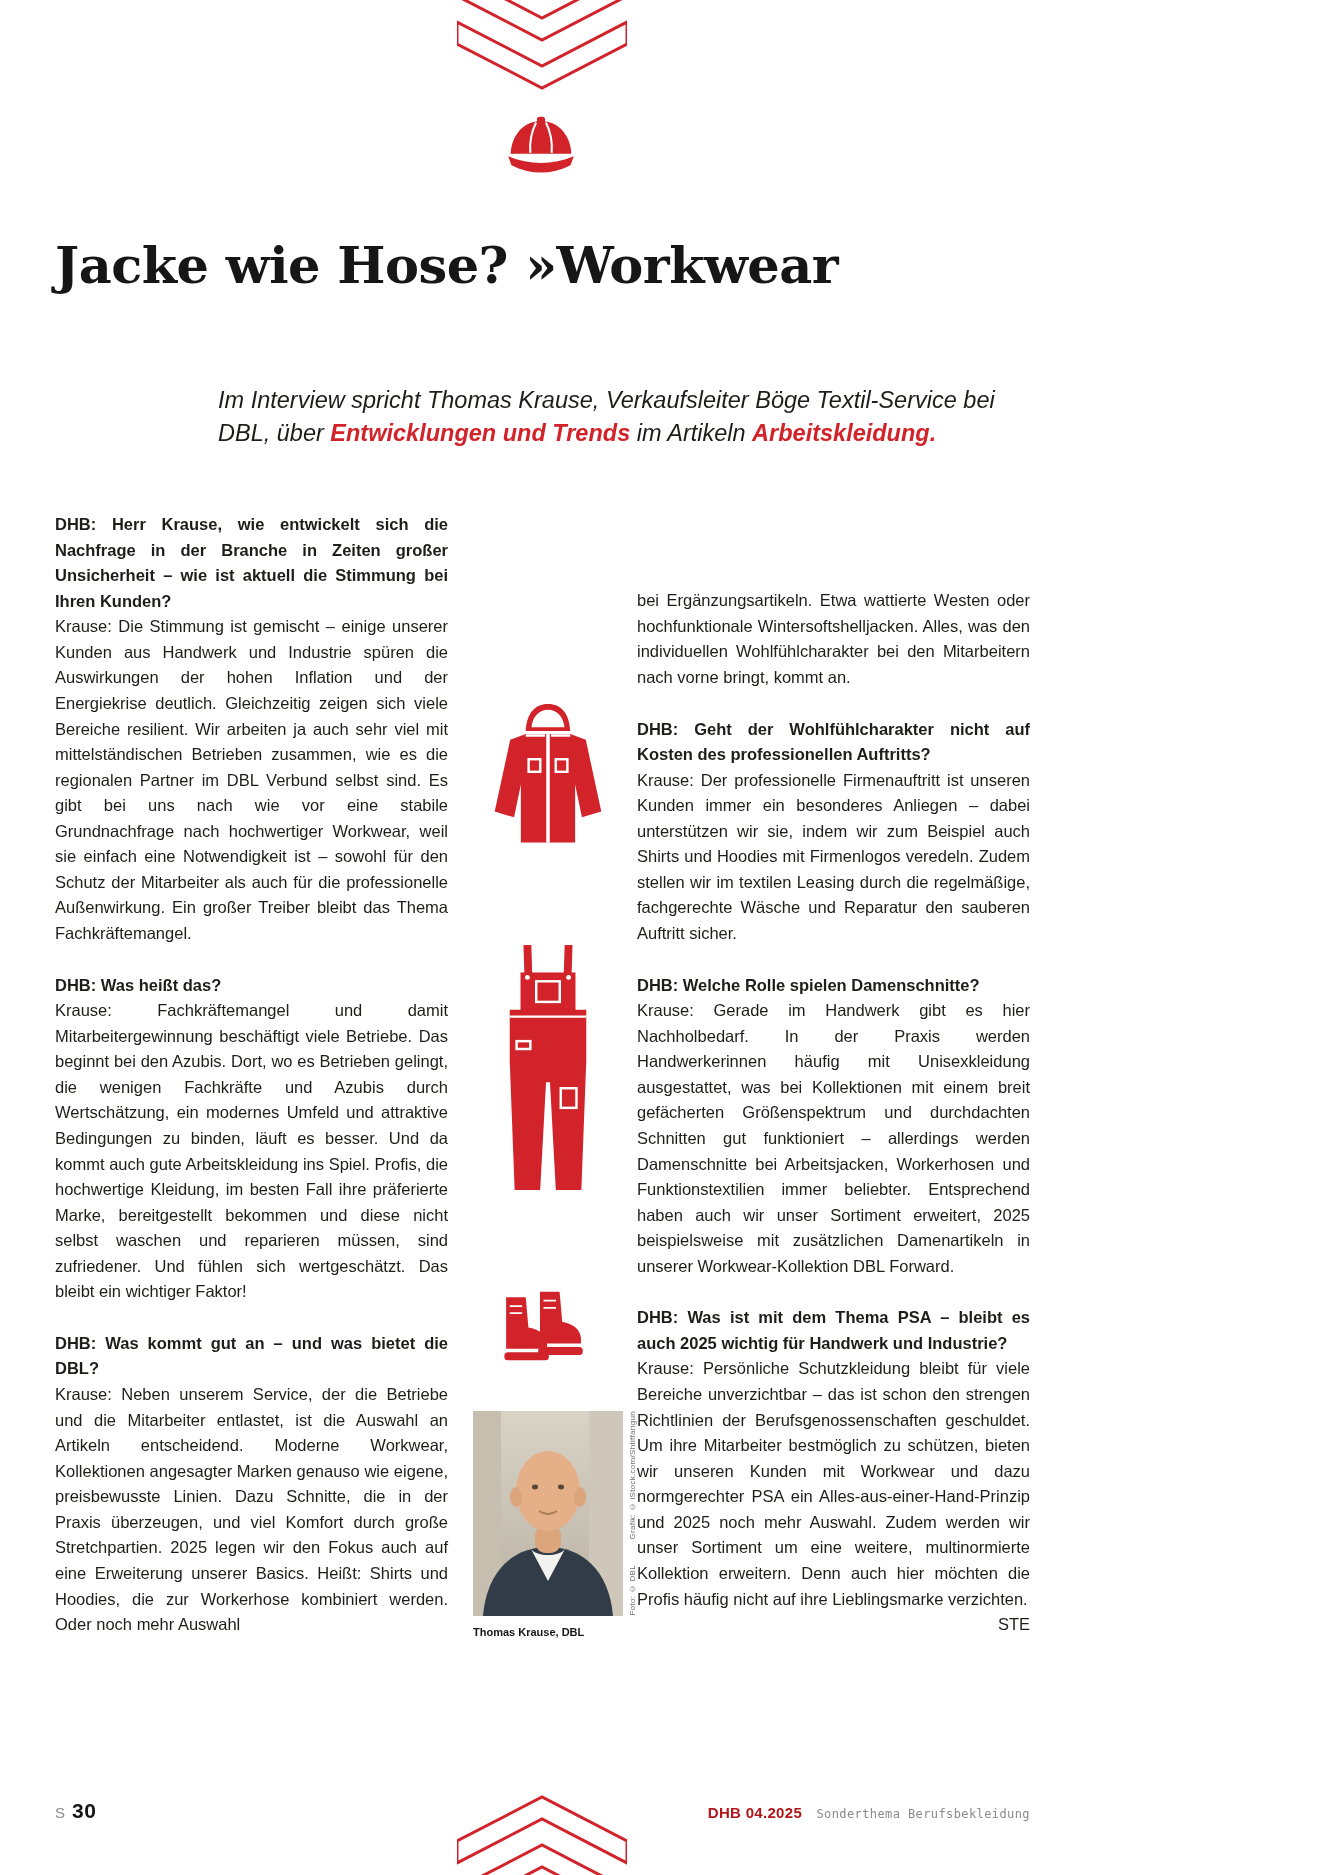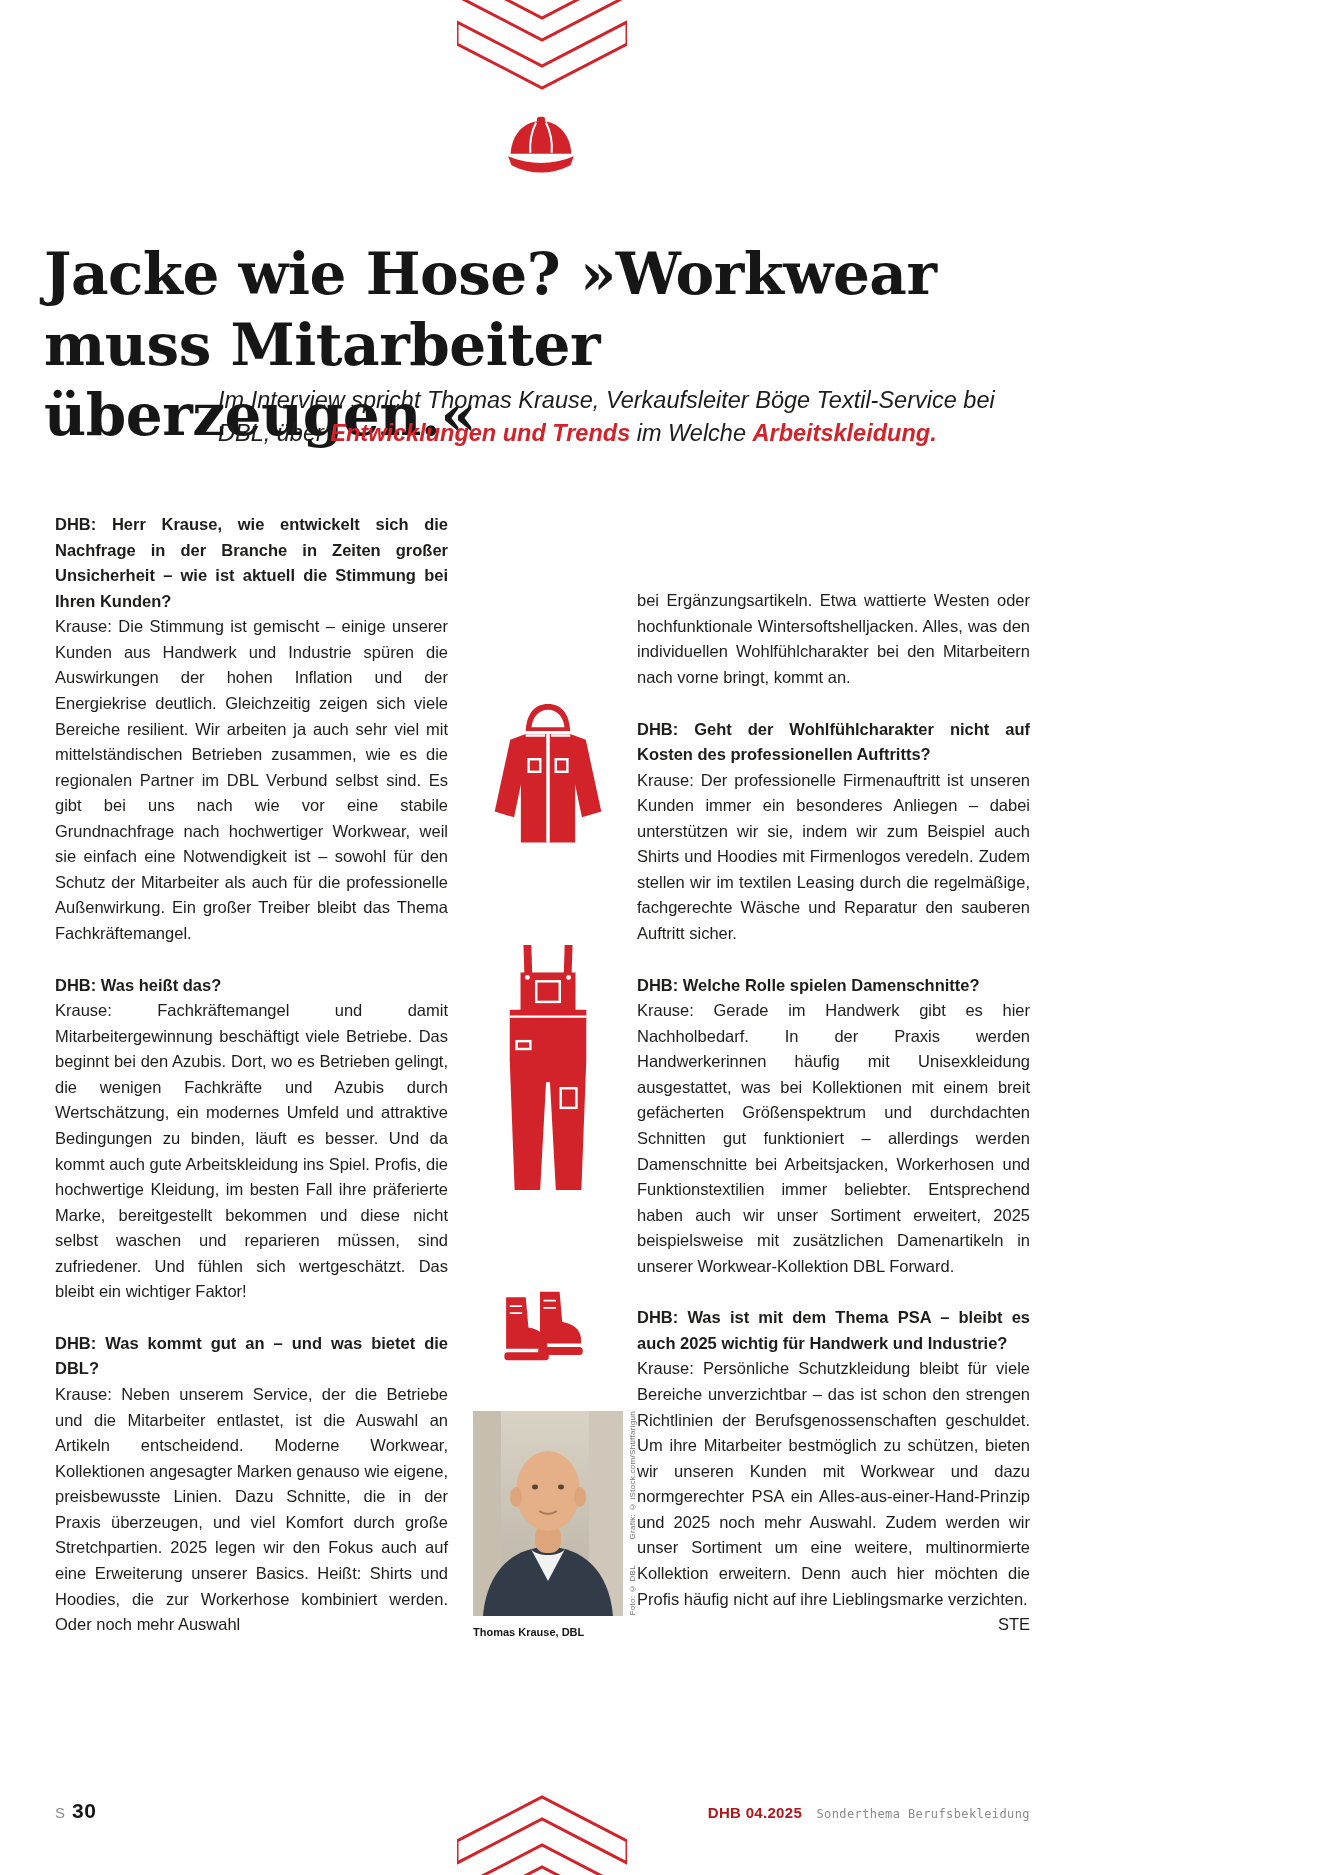--- a/index.html
+++ b/index.html
@@ -9,23 +9,23 @@
   }
   .page{position:relative;width:1326px;height:1875px;overflow:hidden;background:#fff;}
 
   .deco{position:absolute;}
   .deco-top{left:457px;top:0;}
   .deco-bottom{left:457px;top:1789px;}
 
   .cap{position:absolute;left:500px;top:116px;}
 
   .headline{
-    position:absolute;left:44px;top:200px;width:985px;
+    position:absolute;left:55px;top:200px;width:985px;
     font-family:"DejaVu Serif","Liberation Serif",serif;
-    font-weight:700;font-size:58px;line-height:1.22;letter-spacing:-0.5px;color:#161616;
+    font-weight:700;font-size:51px;line-height:1.22;letter-spacing:-0.5px;color:#161616;
   }
   .subtitle{
     position:absolute;left:218px;top:360px;width:800px;
     font-size:23.5px;line-height:1.42;font-style:italic;color:#1d1d1b;
   }
   .subtitle .hl{color:#d2232a;font-weight:700;text-align:center;}
 
   .columns{position:absolute;left:55px;top:512px;width:975px;display:flex;align-items:flex-end;}
   .col-text{width:393px;font-size:16.5px;line-height:1.55;text-align:justify;hyphens:auto;-webkit-hyphens:auto;}
   .col-text p{margin:0;}
@@ -73,24 +73,23 @@
       </g>
       <g stroke="#ffffff" stroke-width="2.5" fill="none">
         <path d="M44 8 C38 20 36 33 37 45"></path>
         <path d="M56 8 C62 20 64 33 63 45"></path>
       </g>
     </svg>
   </div>
 
   <h1 class="headline">
     <span>Jacke wie Hose? »Workwear</span><br>
-    <span>muss Mitarbeiter überzeugen.«</span>
   </h1>
 
-  <p class="subtitle"><span>Im Interview spricht Thomas Krause, Verkaufsleiter Böge Textil-Service bei DBL, über </span><span class="hl">Entwicklungen und Trends</span><span> im Welche </span><span class="hl">Arbeitskleidung.</span></p>
+  <p class="subtitle"><span>Im Interview spricht Thomas Krause, Verkaufsleiter Böge Textil-Service bei DBL, über </span><span class="hl">Entwicklungen und Trends</span><span> im Artikeln </span><span class="hl">Arbeitskleidung.</span></p>
 
   <div class="columns">
 
     <div class="col-text col-left">
       <p class="q">DHB: Herr Krause, wie entwickelt sich die Nachfrage in der Branche in Zeiten großer Unsicherheit – wie ist aktuell die Stimmung bei Ihren Kunden?</p>
       <p class="a">Krause: Die Stimmung ist gemischt – einige unserer Kunden aus Handwerk und Industrie spüren die Auswirkungen der hohen Inflation und der Energiekrise deutlich. Gleichzeitig zeigen sich viele Bereiche resilient. Wir arbeiten ja auch sehr viel mit mittelständischen Betrieben zusammen, wie es die regionalen Partner im DBL Verbund selbst sind. Es gibt bei uns nach wie vor eine stabile Grundnachfrage nach hochwertiger Workwear, weil sie einfach eine Notwendigkeit ist – sowohl für den Schutz der Mitarbeiter als auch für die professionelle Außenwirkung. Ein großer Treiber bleibt das Thema Fachkräftemangel.</p>
       <p class="q">DHB: Was heißt das?</p>
       <p class="a">Krause: Fachkräftemangel und damit Mitarbeitergewinnung beschäftigt viele Betriebe. Das beginnt bei den Azubis. Dort, wo es Betrieben gelingt, die wenigen Fachkräfte und Azubis durch Wertschätzung, ein modernes Umfeld und attraktive Bedingungen zu binden, läuft es besser. Und da kommt auch gute Arbeitskleidung ins Spiel. Profis, die hochwertige Kleidung, im besten Fall ihre präferierte Marke, bereitgestellt bekommen und diese nicht selbst waschen und reparieren müssen, sind zufriedener. Und fühlen sich wertgeschätzt. Das bleibt ein wichtiger Faktor!</p>
       <p class="q">DHB: Was kommt gut an – und was bietet die DBL?</p>
       <p class="a">Krause: Neben unserem Service, der die Betriebe und die Mitarbeiter entlastet, ist die Auswahl an Artikeln entscheidend. Moderne Workwear, Kollektionen angesagter Marken genauso wie eigene, preisbewusste Linien. Dazu Schnitte, die in der Praxis überzeugen, und viel Komfort durch große Stretchpartien. 2025 legen wir den Fokus auch auf eine Erweiterung unserer Basics. Heißt: Shirts und Hoodies, die zur Workerhose kombiniert werden. Oder noch mehr Auswahl</p>

